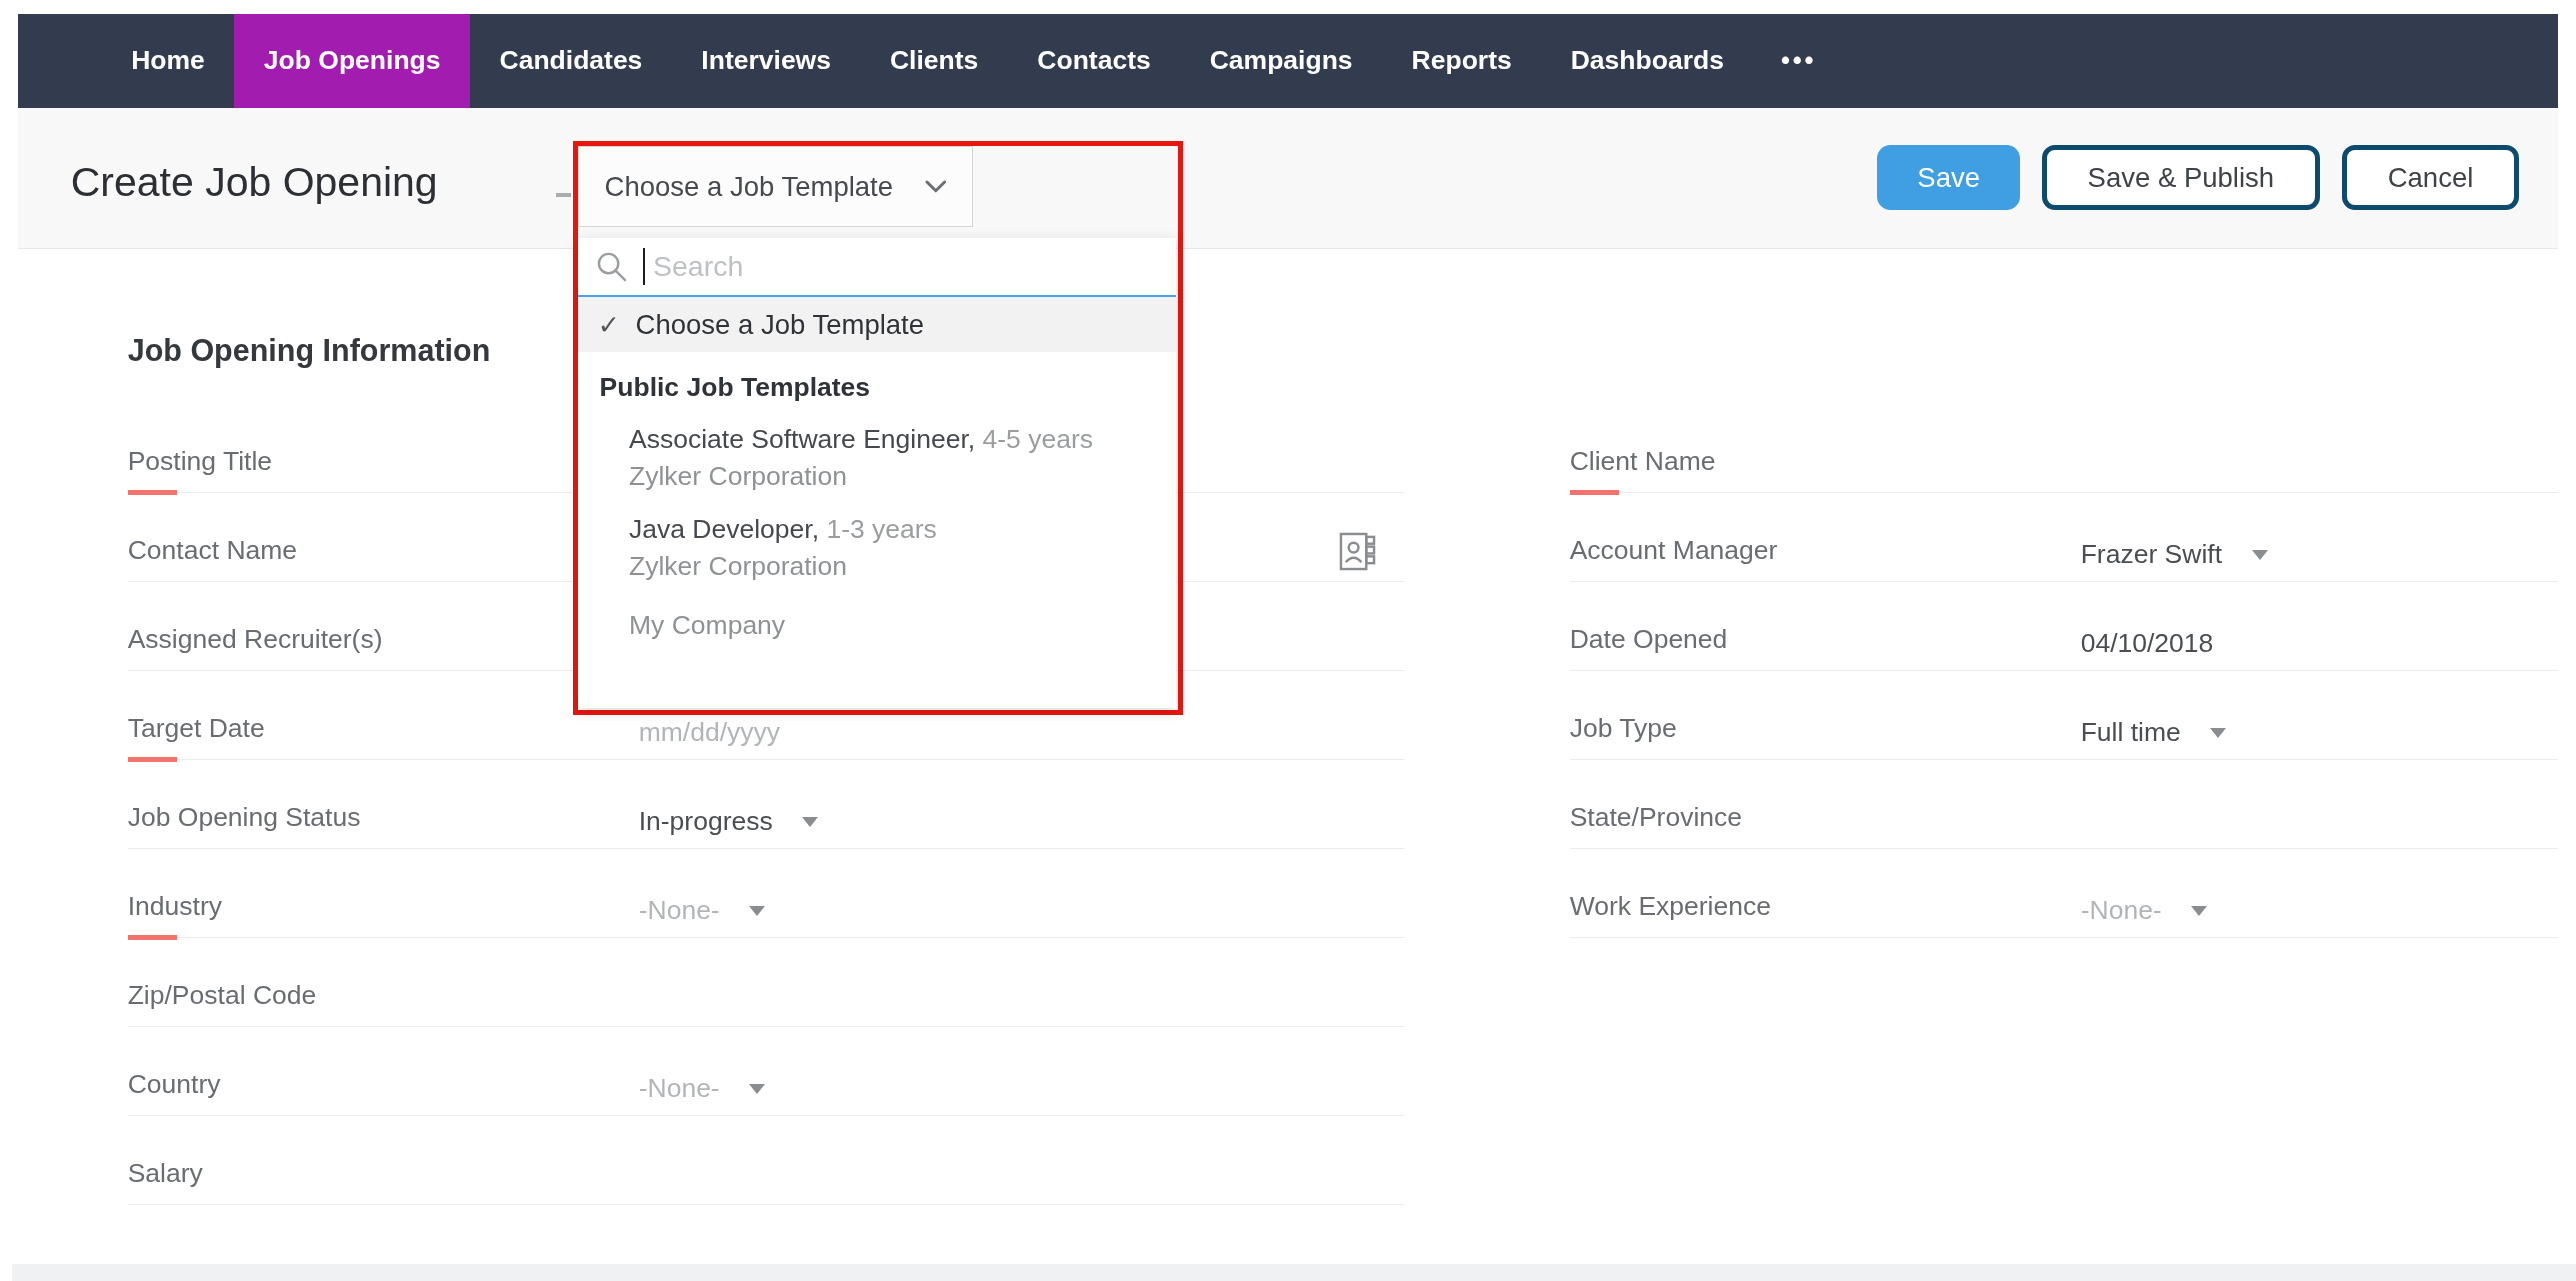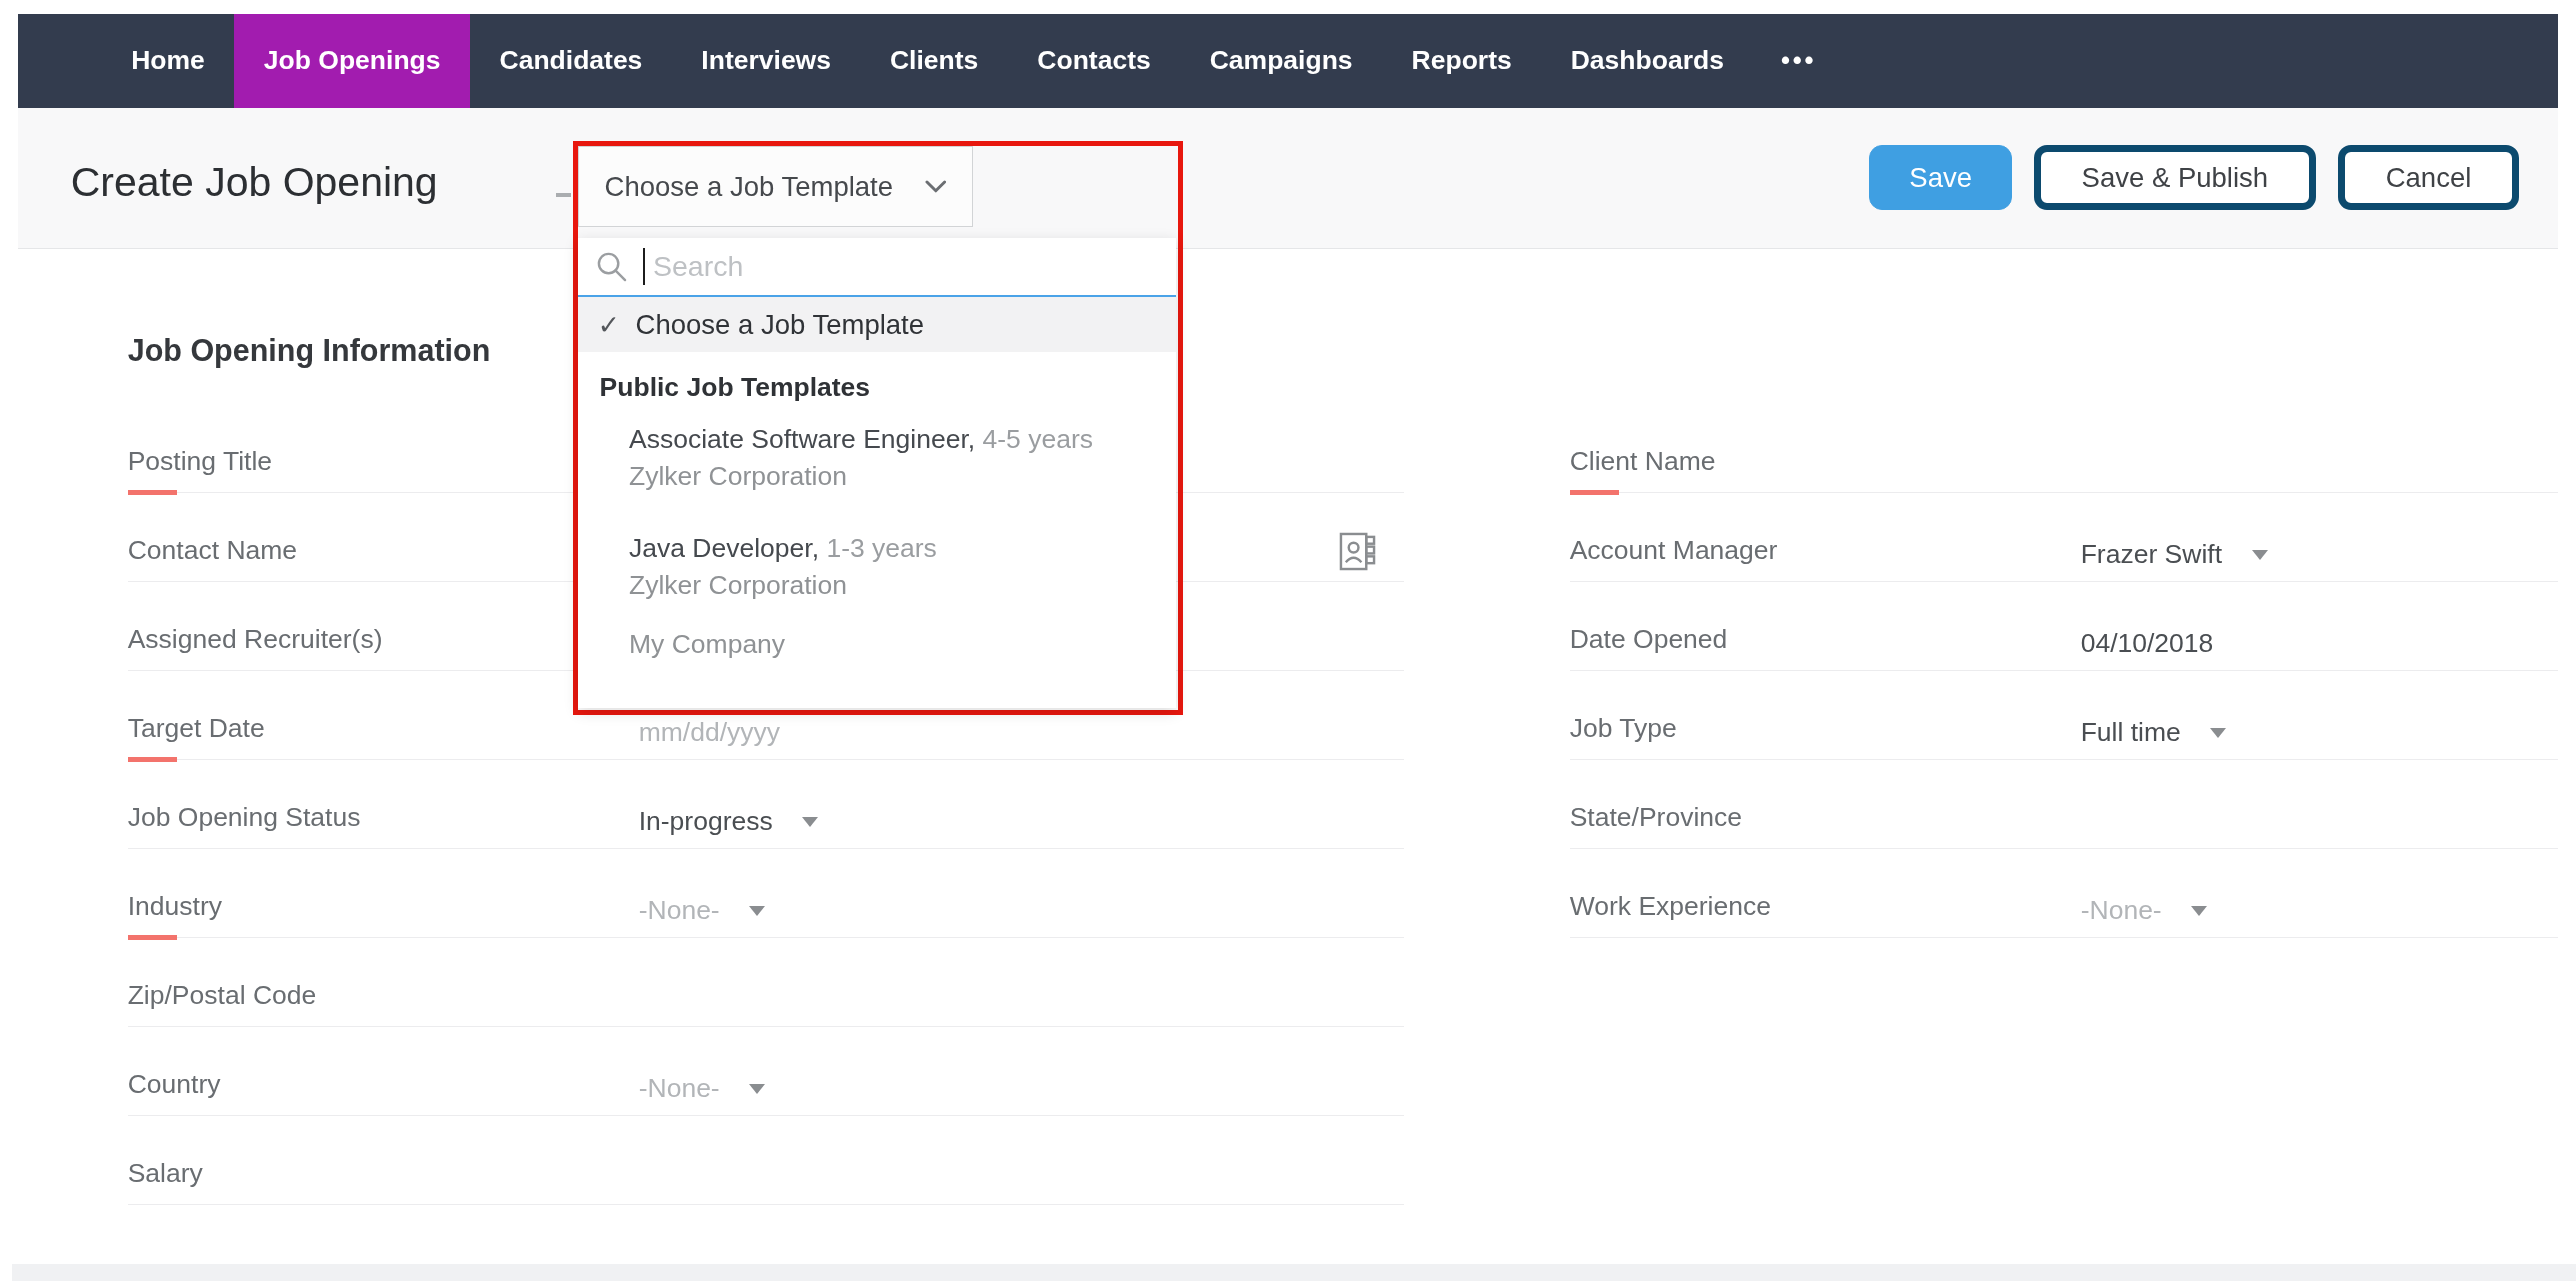--- a/index.html
+++ b/index.html
@@ -12,21 +12,21 @@
   .nav-item.active{background:#a21caf;}
   .nav-more{display:flex;align-items:center;padding:0 27.5px;color:#fff;font-size:25.6px;font-weight:bold;letter-spacing:2.9px;cursor:pointer;}
 
   
   .header{position:absolute;left:17.7px;top:108px;right:17.7px;height:141px;background:#f8f8f9;border-bottom:1px solid #e5e6e8;box-sizing:border-box;}
   .page-title{position:absolute;left:53px;top:51px;font-size:41px;color:#2c2f33;font-weight:400;white-space:nowrap;}
   .title-dash{position:absolute;left:538px;top:85px;width:15.7px;height:3.9px;background:#aaadb0;}
   .actions{position:absolute;right:39px;top:37px;display:flex;gap:21.6px;}
   .btn{height:65px;display:flex;align-items:center;border-radius:13px;font-size:27.5px;cursor:pointer;box-sizing:border-box;white-space:nowrap;}
   .btn-primary{background:#3f9fe2;color:#fff;padding:0 39px;border:1px solid #3f9fe2;}
-  .btn-secondary{background:#fff;color:#3f4246;padding:0 41px;border:7px solid #0c4a6e;}
+  .btn-secondary{background:#fff;color:#3f4246;padding:0 41px;border:5px solid #0c4a6e;}
 
   
   .main{position:absolute;left:17.7px;top:250px;right:17.7px;bottom:17.7px;background:#fff;}
   .section-title{position:absolute;left:110px;top:83px;font-size:30.5px;font-weight:bold;color:#35383c;}
   .col{position:absolute;top:154px;}
   .col-left{left:110px;width:1276px;}
   .col-right{left:1552px;width:988px;}
   .field-row{position:relative;height:89px;}
   .field-underline{position:absolute;left:0;right:0;bottom:0;height:1px;background:#ececee;}
   .required-marker{position:absolute;left:0;bottom:-2px;width:49px;height:4.9px;background:#f3736c;z-index:2;}
@@ -45,21 +45,21 @@
   .search-icon{position:absolute;left:17.7px;top:12.8px;width:31px;height:31px;}
   .search-caret{position:absolute;left:65px;top:9.8px;width:2px;height:37px;background:#1c1c1c;}
   .search-input{position:absolute;left:73px;top:0;width:492px;height:55px;border:none;outline:none;background:transparent;font-size:28.5px;color:#46494d;font-family:"Liberation Sans","DejaVu Sans",sans-serif;}
   .search-input::placeholder{color:#bec1c4;}
   .option-selected{height:55px;background:#f2f2f3;display:flex;align-items:center;font-size:27.5px;color:#303337;cursor:pointer;}
   .check-icon{margin-left:19.7px;font-size:26.5px;color:#54575b;}
   .option-selected-label{margin-left:15.7px;}
   .group-header{margin:19.7px 0 0 21.6px;font-size:26.5px;font-weight:bold;color:#2f3236;}
   .options{margin:21.6px 0 0 51px;}
   .tpl-option{height:90px;cursor:pointer;}
-  .tpl-line1{font-size:26.5px;color:#45494e;margin-top:19px;}
+  .tpl-line1{font-size:26.5px;color:#45494e;}
   .tpl-exp{color:#9a9da0;}
   .tpl-company{font-size:26.5px;color:#8f9295;margin-top:5.9px;}
 
   .bottom-strip{position:absolute;left:11.8px;right:0;bottom:0;height:16.7px;background:#f0f1f3;}
 </style>
 </head>
 <body>
 
 <div class="page">
 

